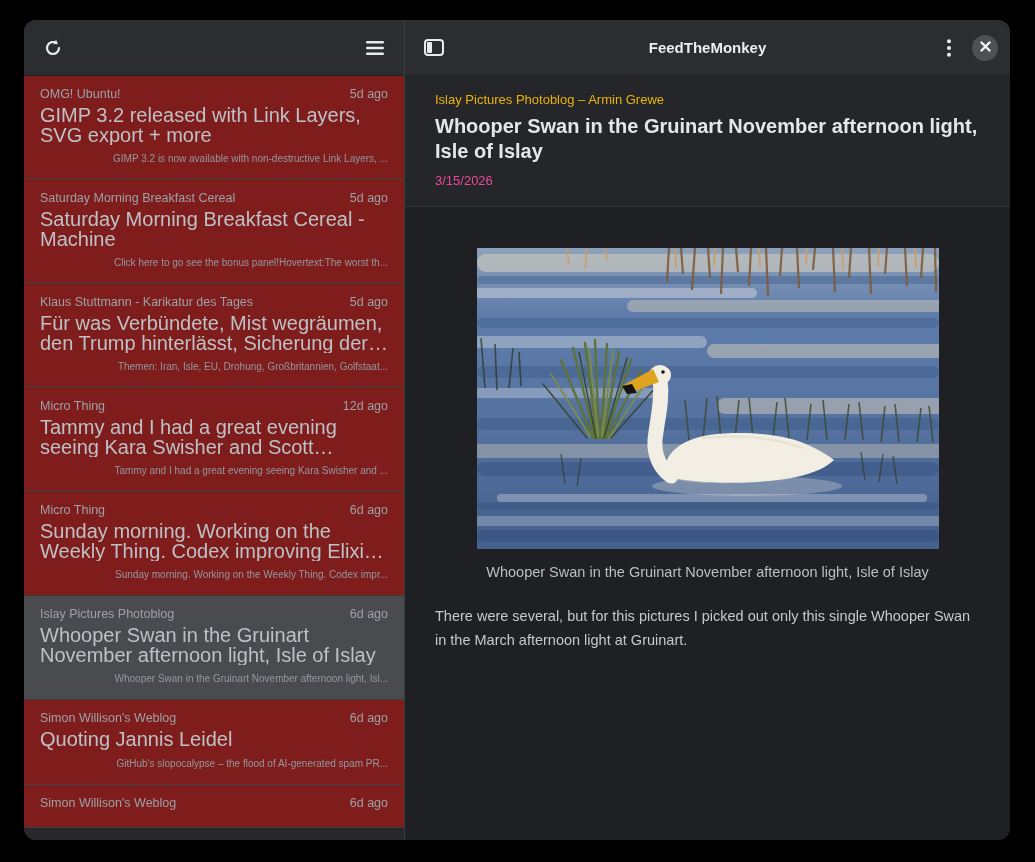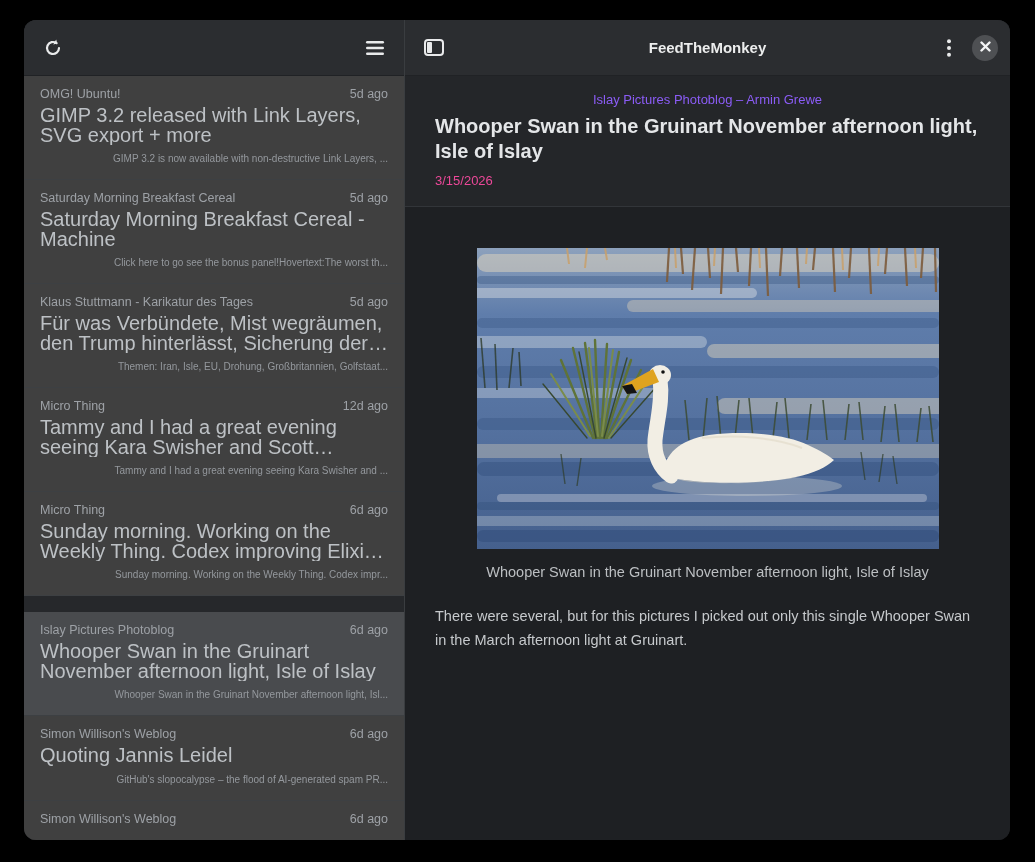--- a/index.html
+++ b/index.html
@@ -15,41 +15,41 @@
                border-right:1px solid #3a3d40; background:#26282b; }
   .pane-header { height:56px; flex:0 0 56px; background:#2b2d30; display:flex;
                  align-items:center; border-bottom:1px solid #202225; position:relative; }
   .left-pane .pane-header { justify-content:space-between; padding:0 12px; }
   .icon-btn { width:34px; height:34px; border:none; background:transparent; color:#e9eaeb;
               display:flex; align-items:center; justify-content:center; border-radius:6px;
               cursor:pointer; }
   .icon-btn svg { display:block; }
 
   .feed-list { flex:1; overflow:hidden; background:#26282b; }
-  .feed-item { background:#404040; border-bottom:1px solid #3d4043; padding:11px 16px 12px; cursor:pointer; }
-  .feed-item.selected { background:#494b4e;margin-top:16px; }
+  .feed-item { background:#7f1d1d; border-bottom:1px solid #3d4043; padding:11px 16px 12px; cursor:pointer; }
+  .feed-item.selected { background:#494b4e; }
   .feed-row1 { display:flex; align-items:baseline; gap:8px; margin-bottom:5px; }
   .feed-source { font-size:12.5px; color:#9da1a6; white-space:nowrap; overflow:hidden;
                  text-overflow:ellipsis; flex:1 1 auto; }
   .feed-time { font-size:12.5px; color:#9da1a6; margin-left:auto; white-space:nowrap; }
   .feed-title { font-size:20px; line-height:19.5px; color:#bdc1c5; margin-bottom:6px;
                 display:-webkit-box; -webkit-line-clamp:2; -webkit-box-orient:vertical; overflow:hidden; }
   .feed-summary { font-size:10px; line-height:16px; color:#94989d; white-space:nowrap; overflow:hidden;text-align:right; }
 
   
   .right-pane { flex:1; display:flex; flex-direction:column; background:#1e2023; min-width:0; }
   .right-pane .pane-header { padding:0 12px; gap:4px; }
   .app-title { position:absolute; left:50%; transform:translateX(-50%); font-size:15px;
                font-weight:bold; color:#eceded; white-space:nowrap; }
   .header-right { margin-left:auto; display:flex; align-items:center; gap:6px; }
   .close-btn { width:26px; height:26px; border-radius:50%; background:#4e5053; border:none;
                color:#f2f3f4; display:flex; align-items:center; justify-content:center; cursor:pointer; }
 
   .article-header { background:#242629; border-bottom:1px solid #323539; padding:16px 30px 18px; }
-  .article-source { font-size:13px; color:#8b5cf6; margin-bottom:7px;text-align:center; }
+  .article-source { font-size:13px; color:#eab308; margin-bottom:7px; }
   .article-title { font-size:20px; line-height:25px; font-weight:bold; color:#e4e6e8;
                    max-width:560px; margin-bottom:9px; }
   .article-date { font-size:13px; color:#ec4899; }
 
   .article-body { flex:1; overflow:hidden; padding:41px 30px 30px; }
   .article-figure { width:462px; margin:0 auto; }
   .article-figure svg { display:block; }
   .image-caption { margin-top:15px; text-align:center; font-size:14.5px; color:#bcbfc2; }
   .article-paragraph { margin-top:24px; font-size:14.5px; line-height:24px; color:#c6c9cc; max-width:540px; }
 </style>

